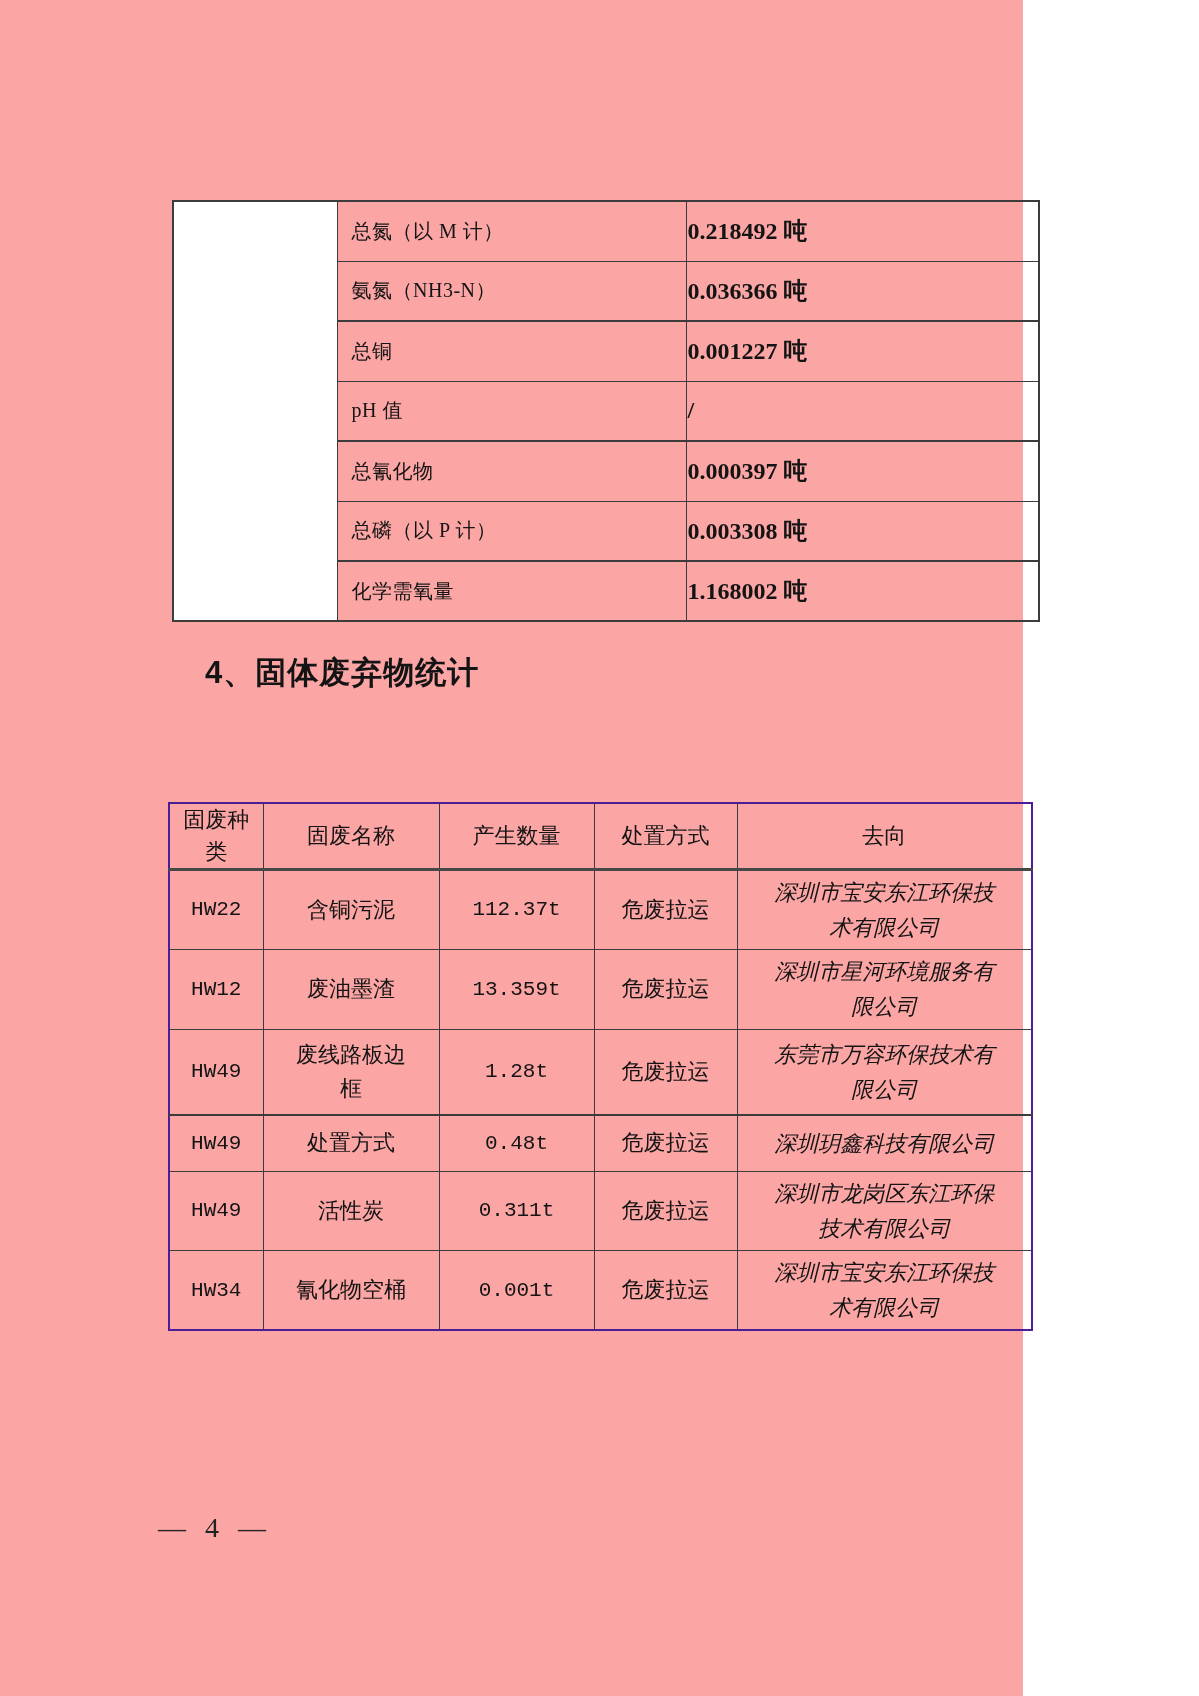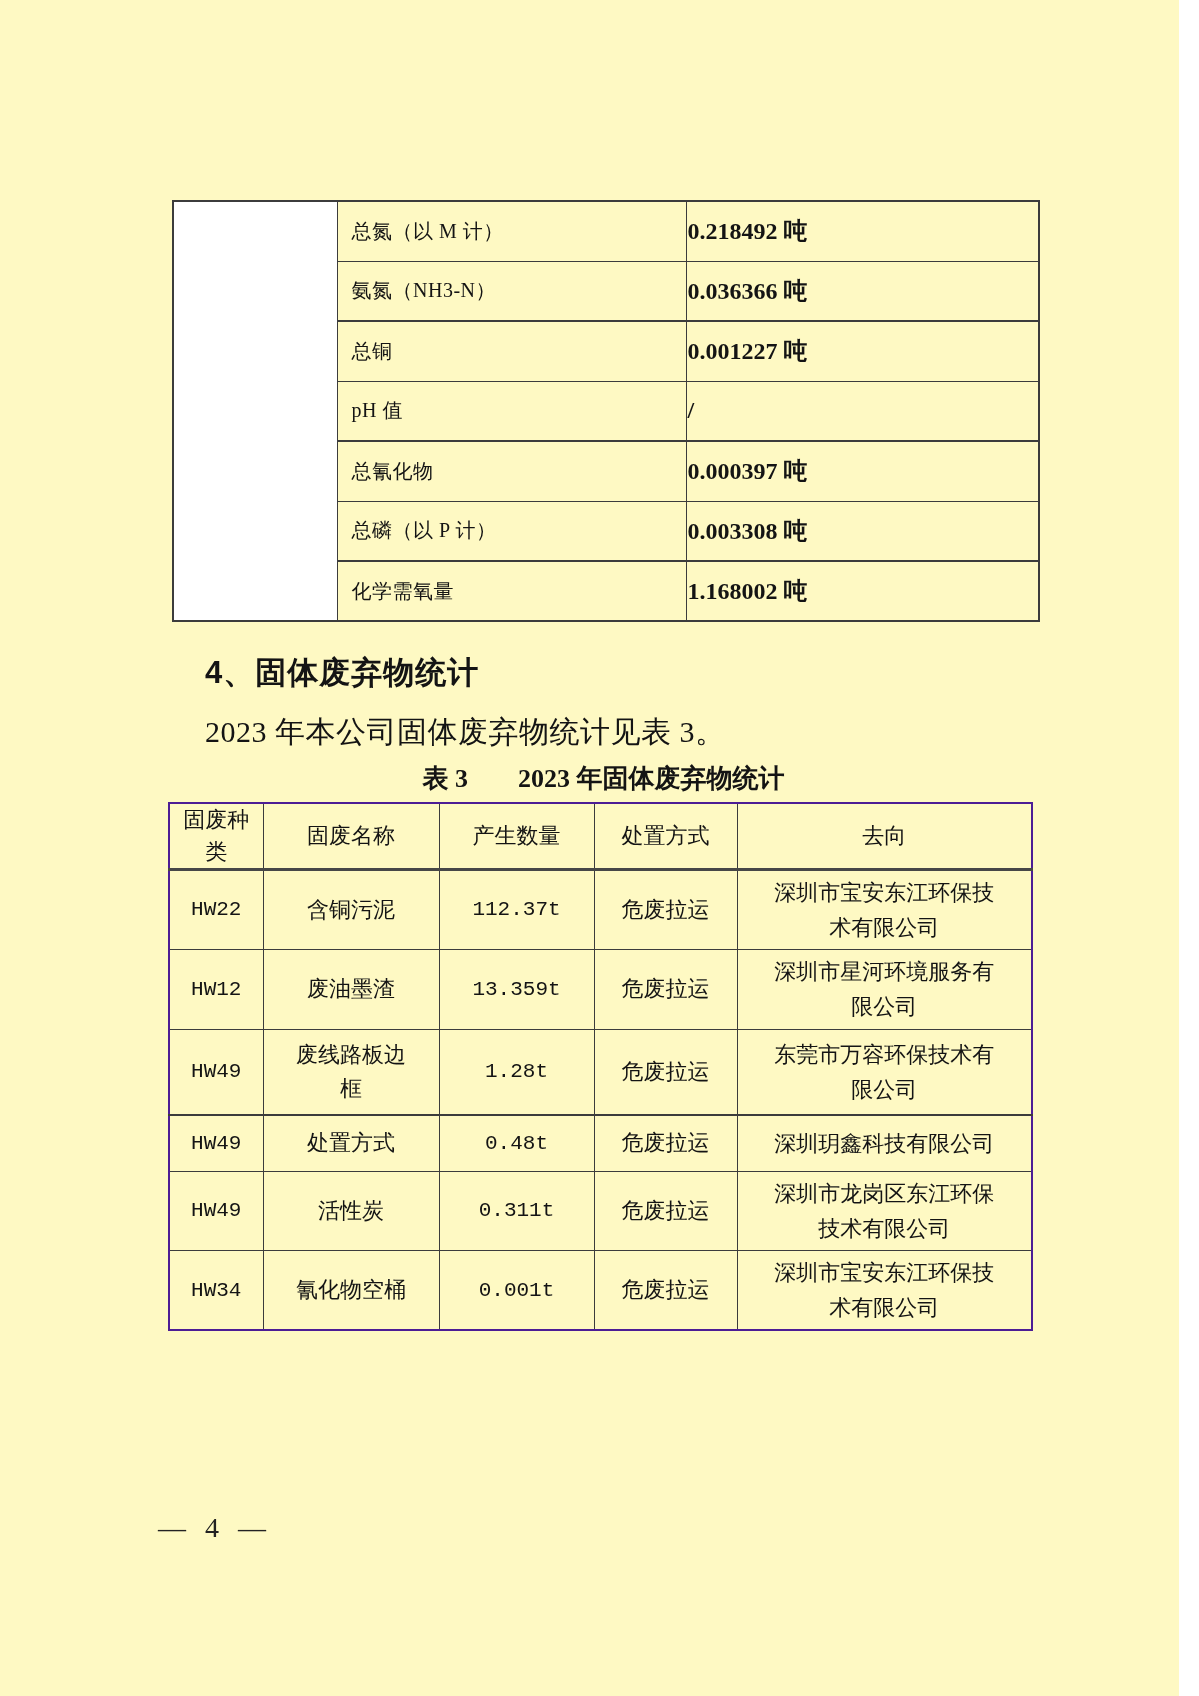--- a/index.html
+++ b/index.html
@@ -1,21 +1,21 @@
 <!DOCTYPE html>
 <html lang="zh"><head>
 <meta charset="utf-8">
 <style>
   html,body{margin:0;padding:0;}
   body{
     width:1199px;height:1696px;background:#ffffff;color:#141414;
     font-family:"Liberation Serif","DejaVu Serif",serif;
     position:relative;overflow:hidden;
   }
-  .page{position:absolute;left:0;top:0;width:1179px;height:1696px;background:#fef9c3;}
+  .page{position:absolute;left:0;top:0;width:1023px;height:1696px;background:#fca5a5;}
 
   
   table{border-collapse:collapse;table-layout:fixed;}
   #table1{position:absolute;left:172px;top:200px;width:866px;border:2px solid #3c3c3c;}
   #table1 td{border:1px solid #3c3c3c;vertical-align:middle;overflow:hidden;}
   #table1 tr{height:60px;}
   #table1 .lbl{padding-left:14px;text-align:left;font-size:20px;letter-spacing:.5px;}
   #table1 .val{text-align:left;font-weight:bold;font-size:24px;}
   #table1 tr.thick td{border-top-width:2px;}
   .cont-cell{background:#fff;}
@@ -36,21 +36,21 @@
   #table2 td,#table2 th{border:1px solid #3c3c3c;vertical-align:middle;text-align:center;
       font-weight:normal;font-size:22px;overflow:hidden;}
   #table2 tr.hdr{height:62px;}
   #table2 tr.hdr th{border-bottom:3px solid #474747;line-height:1.45;padding:0 10px;}
   #table2 tr.rh78{height:78px;}
   #table2 tr.rh86{height:86px;}
   #table2 tr.rh56{height:56px;}
   #table2 tr.thick td{border-top-width:2px;}
   #table2 .c-type,#table2 .c-qty{font-family:"Liberation Mono","DejaVu Sans Mono",monospace;font-size:21px;}
   #table2 .c-name{padding:0 27px;line-height:1.55;}
-  #table2 .c-dest{padding:4px 30px;line-height:1.6;}
+  #table2 .c-dest{padding:4px 30px;line-height:1.6;font-style:italic;}
 
   
   .pagenum{position:absolute;left:158px;top:1512px;font-size:28px;word-spacing:12px;color:#222;}
 </style>
 </head>
 <body>
 
 <div class="page">
 
   <table id="table1">
@@ -86,25 +86,21 @@
         <td class="val">0.003308 吨</td>
       </tr>
       <tr class="thick">
         <td class="lbl">化学需氧量</td>
         <td class="val">1.168002 吨</td>
       </tr>
     </tbody>
   </table>
 
   <div class="h-sec">4、固体废弃物统计</div>
-  <div class="intro">2023 年本公司固体废弃物统计见表 3。</div>
 
-  <div class="caption">
-    <span class="cap-label">表 3</span><span>2023 年固体废弃物统计</span>
-  </div>
 
   <table id="table2">
     <colgroup>
       <col style="width:94px">
         <col style="width:176px">
         <col style="width:155px">
       <col style="width:143px">
         <col style="width:295px">
     </colgroup>
     <tbody>

